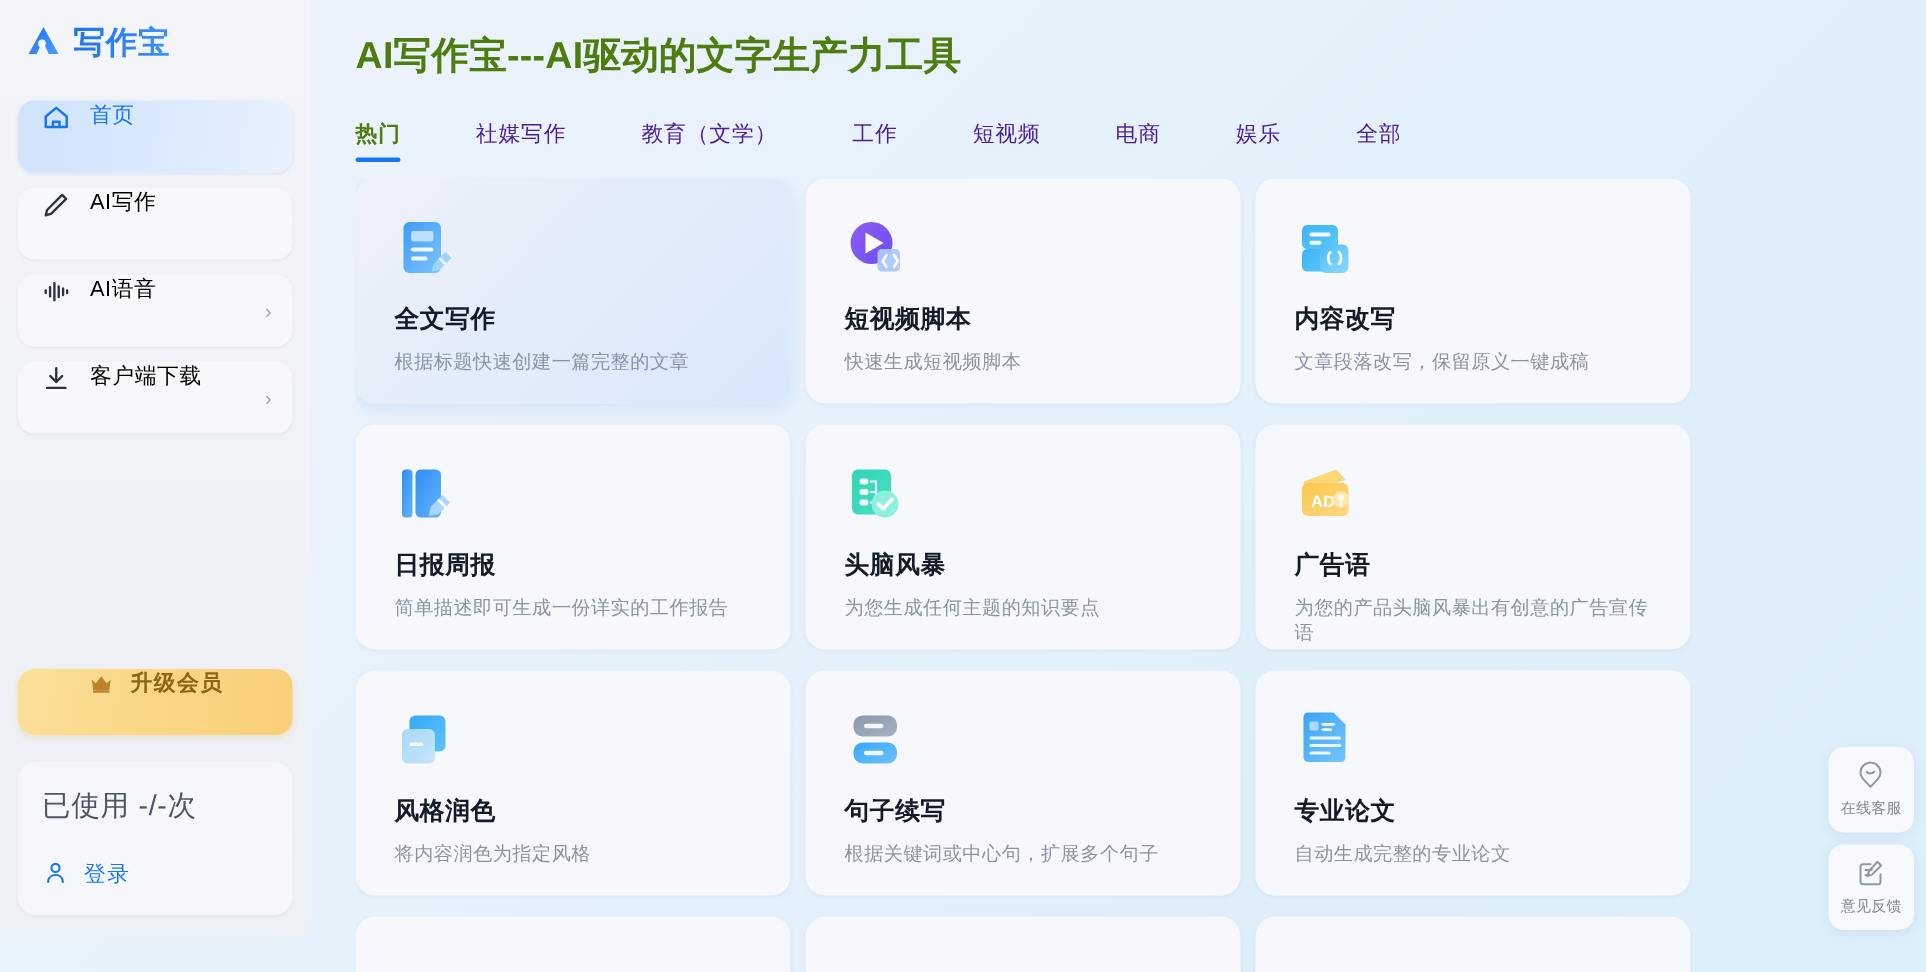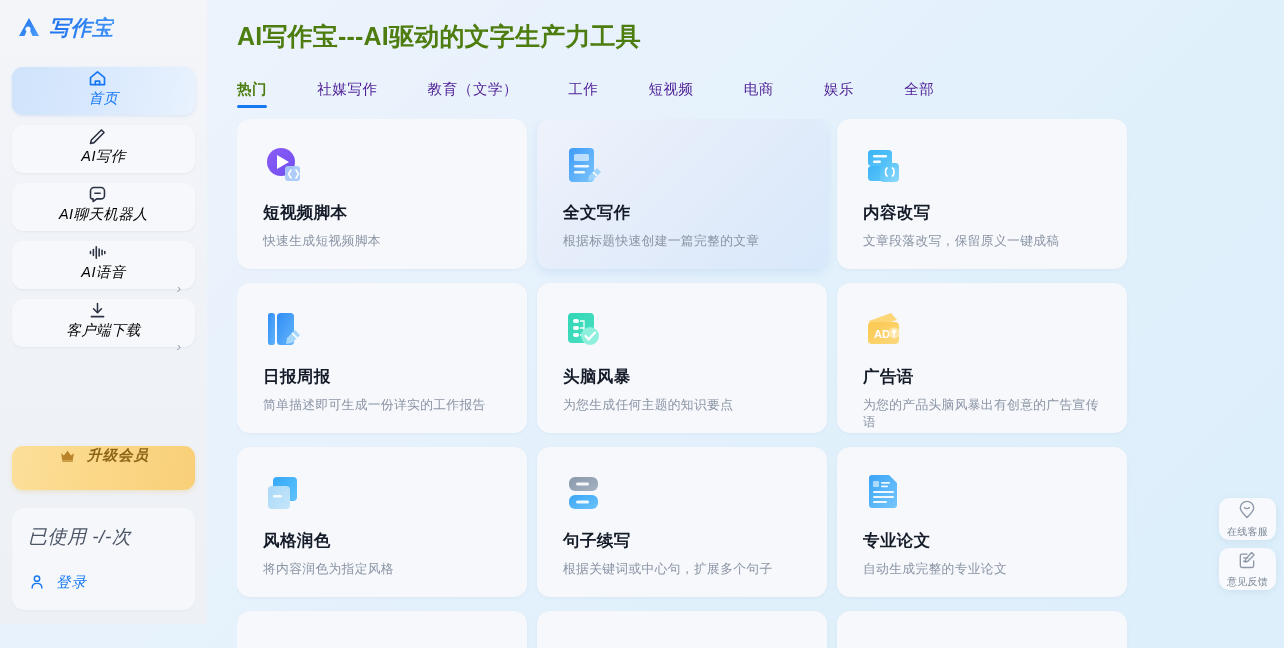--- a/index.html
+++ b/index.html
@@ -16,45 +16,43 @@
 
   
   .sidebar {
     width: 207px; height: 624px;
     background: linear-gradient(180deg, #f3f5f9 0%, #eff2f7 55%, #edf1f6 100%);
     flex: 0 0 207px;
     position: relative;
     padding: 0 12px;
     display: flex;
     flex-direction: column;
-    font-style: italic;
   }
   .logo-row {
     display: flex; align-items: center; gap: 6px;
     height: 56px; padding-left: 5px;
   }
   .logo-mark { width: 26px; height: 24px; display: block; }
   .logo-text {
     font-size: 21px; font-weight: bold; color: #1f7cf0;
     letter-spacing: 0.5px;
     background: linear-gradient(90deg, #1f72ee 0%, #3f92f7 100%);
     -webkit-background-clip: text; background-clip: text;
     -webkit-text-fill-color: transparent;
   }
   .nav { margin-top: 11px; display: flex; flex-direction: column; gap: 10px; }
   .nav-item {
     height: 48px;
     border-radius: 11px;
     background: #f7f8fb;
     box-shadow: 0 1px 2px rgba(120,140,170,0.10);
-    display: flex; align-items: center;
+    display: flex; 
     padding: 0 14px;
     cursor: pointer;
     position: relative;
-    flex-direction: column;
   }
   .nav-item.active {
     background: linear-gradient(100deg, #cfe3fb 0%, #dbeafd 55%, #e9f2fe 100%);
     box-shadow: 0 1px 3px rgba(80,130,210,0.15);
   }
   .nav-ico {
     width: 22px; height: 22px; flex: 0 0 22px;
     margin-right: 12px;
     display: flex; align-items: center; justify-content: center;
     color: #2b3344;
@@ -160,21 +158,21 @@
   }
   .card-desc { font-size: 12.8px; color: #8b94a4; letter-spacing: 0.3px; }
 
   
   .float-stack {
     position: absolute; right: 8px; top: 498px;
     display: flex; flex-direction: column; gap: 8px;
     z-index: 20;
   }
   .float-btn {
-    width: 57px; height: 42px;
+    width: 57px; height: 57px;
     background: #f7f9fc;
     border-radius: 10px;
     box-shadow: 0 2px 7px rgba(130,155,190,0.16);
     display: flex; flex-direction: column;
     align-items: center; justify-content: center;
     gap: 4px; cursor: pointer;
   }
   .float-ico { width: 21px; height: 21px; color: #8d99a8; display: flex; }
   .float-label { font-size: 10px; color: #7c8796; letter-spacing: 0.2px; }
 </style>
@@ -215,30 +213,20 @@
       <div class="nav-item">
         <span class="nav-ico">
           <svg width="21" height="21" viewBox="0 0 24 24" fill="none" stroke="currentColor" stroke-width="1.8" stroke-linecap="round" stroke-linejoin="round">
             <path d="M16.5 4.5 l3 3 L8 19 L4 20 L5 16 Z"></path>
           </svg>
         </span>
         <span class="nav-label">AI写作</span>
         <span class="nav-chev"></span>
       </div>
 
-      <div class="nav-item">
-        <span class="nav-ico">
-          <svg width="21" height="21" viewBox="0 0 24 24" fill="none" stroke="currentColor" stroke-width="1.8" stroke-linecap="round" stroke-linejoin="round">
-            <path d="M4 8 a4 4 0 0 1 4-4 h8 a4 4 0 0 1 4 4 v5 a4 4 0 0 1 -4 4 h-5 l-4 3 v-3 h-1 a2 2 0 0 1 -2 -2 Z"></path>
-            <path d="M9 10.5 h6"></path>
-          </svg>
-        </span>
-        <span class="nav-label">AI聊天机器人</span>
-        <span class="nav-chev"></span>
-      </div>
 
       <div class="nav-item">
         <span class="nav-ico">
           <svg width="21" height="21" viewBox="0 0 24 24" stroke="currentColor" stroke-width="1.8" stroke-linecap="round">
             <path d="M4 11 v2"></path>
               <path d="M7.3 8.5 v7"></path>
               <path d="M10.6 5.5 v13"></path>
             <path d="M13.9 8 v8"></path>
               <path d="M17.2 9.5 v5"></path>
               <path d="M20.3 11 v2"></path>
@@ -299,54 +287,54 @@
       <div class="tab">工作</div>
       <div class="tab">短视频</div>
       <div class="tab">电商</div>
       <div class="tab">娱乐</div>
       <div class="tab">全部</div>
     </div>
 
     <div class="cards-scroll">
       <div class="cards-grid">
 
-        <div class="card">
-          <svg class="card-ico" viewBox="0 0 44 44">
-            <defs>
-                <linearGradient id="g2" x1="0" y1="0" x2="1" y2="1">
-                  <stop offset="0" stop-color="#8b5cf6"></stop>
-                  <stop offset="1" stop-color="#6f4ef0"></stop>
-                </linearGradient>
-              </defs>
-            <circle cx="18" cy="18" r="14" fill="url(#g2)"></circle>
-            <path d="M14 11 L26 18 L14 25 Z" fill="#ffffff"></path>
-            <rect x="22" y="22" width="15" height="15" rx="3" fill="#a9c9f7" opacity="0.95"></rect>
-            <path d="M28 26 l-2.5 4 2.5 4 M33 26 l2.5 4 -2.5 4" stroke="#ffffff" stroke-width="1.6" fill="none" stroke-linecap="round" stroke-linejoin="round"></path>
-          </svg>
-          <div class="card-title">短视频脚本</div>
-          <div class="card-desc">快速生成短视频脚本</div>
-        </div>
-
         <div class="card hovered">
           <svg class="card-ico" viewBox="0 0 44 44">
             <defs>
                 <linearGradient id="g1" x1="0" y1="0" x2="1" y2="1">
                   <stop offset="0" stop-color="#3e9bf8"></stop>
                   <stop offset="1" stop-color="#7cc4fb"></stop>
                 </linearGradient>
               </defs>
             <rect x="6" y="4" width="25" height="34" rx="4" fill="url(#g1)"></rect>
             <rect x="11" y="10" width="15" height="7" rx="1.6" fill="#cfe8ff" opacity="0.85"></rect>
             <rect x="11" y="21" width="15" height="2.6" rx="1.3" fill="#ffffff" opacity="0.9"></rect>
             <rect x="11" y="27" width="11" height="2.6" rx="1.3" fill="#ffffff" opacity="0.9"></rect>
             <path d="M26 32 l8-8 4 4 -8 8 -5 1 1-5 Z" fill="#9fd4fd"></path>
             <path d="M30 28 l4 4" stroke="#ffffff" stroke-width="1.6"></path>
           </svg>
           <div class="card-title">全文写作</div>
           <div class="card-desc">根据标题快速创建一篇完整的文章</div>
+        </div>
+
+        <div class="card">
+          <svg class="card-ico" viewBox="0 0 44 44">
+            <defs>
+                <linearGradient id="g2" x1="0" y1="0" x2="1" y2="1">
+                  <stop offset="0" stop-color="#8b5cf6"></stop>
+                  <stop offset="1" stop-color="#6f4ef0"></stop>
+                </linearGradient>
+              </defs>
+            <circle cx="18" cy="18" r="14" fill="url(#g2)"></circle>
+            <path d="M14 11 L26 18 L14 25 Z" fill="#ffffff"></path>
+            <rect x="22" y="22" width="15" height="15" rx="3" fill="#a9c9f7" opacity="0.95"></rect>
+            <path d="M28 26 l-2.5 4 2.5 4 M33 26 l2.5 4 -2.5 4" stroke="#ffffff" stroke-width="1.6" fill="none" stroke-linecap="round" stroke-linejoin="round"></path>
+          </svg>
+          <div class="card-title">短视频脚本</div>
+          <div class="card-desc">快速生成短视频脚本</div>
         </div>
 
         <div class="card">
           <svg class="card-ico" viewBox="0 0 44 44">
             <defs>
                 <linearGradient id="g3" x1="0" y1="0" x2="1" y2="1">
                   <stop offset="0" stop-color="#3bb3f5"></stop>
                   <stop offset="1" stop-color="#5ec8fb"></stop>
                 </linearGradient>
             <linearGradient id="g3b" x1="0" y1="0" x2="1" y2="1">

